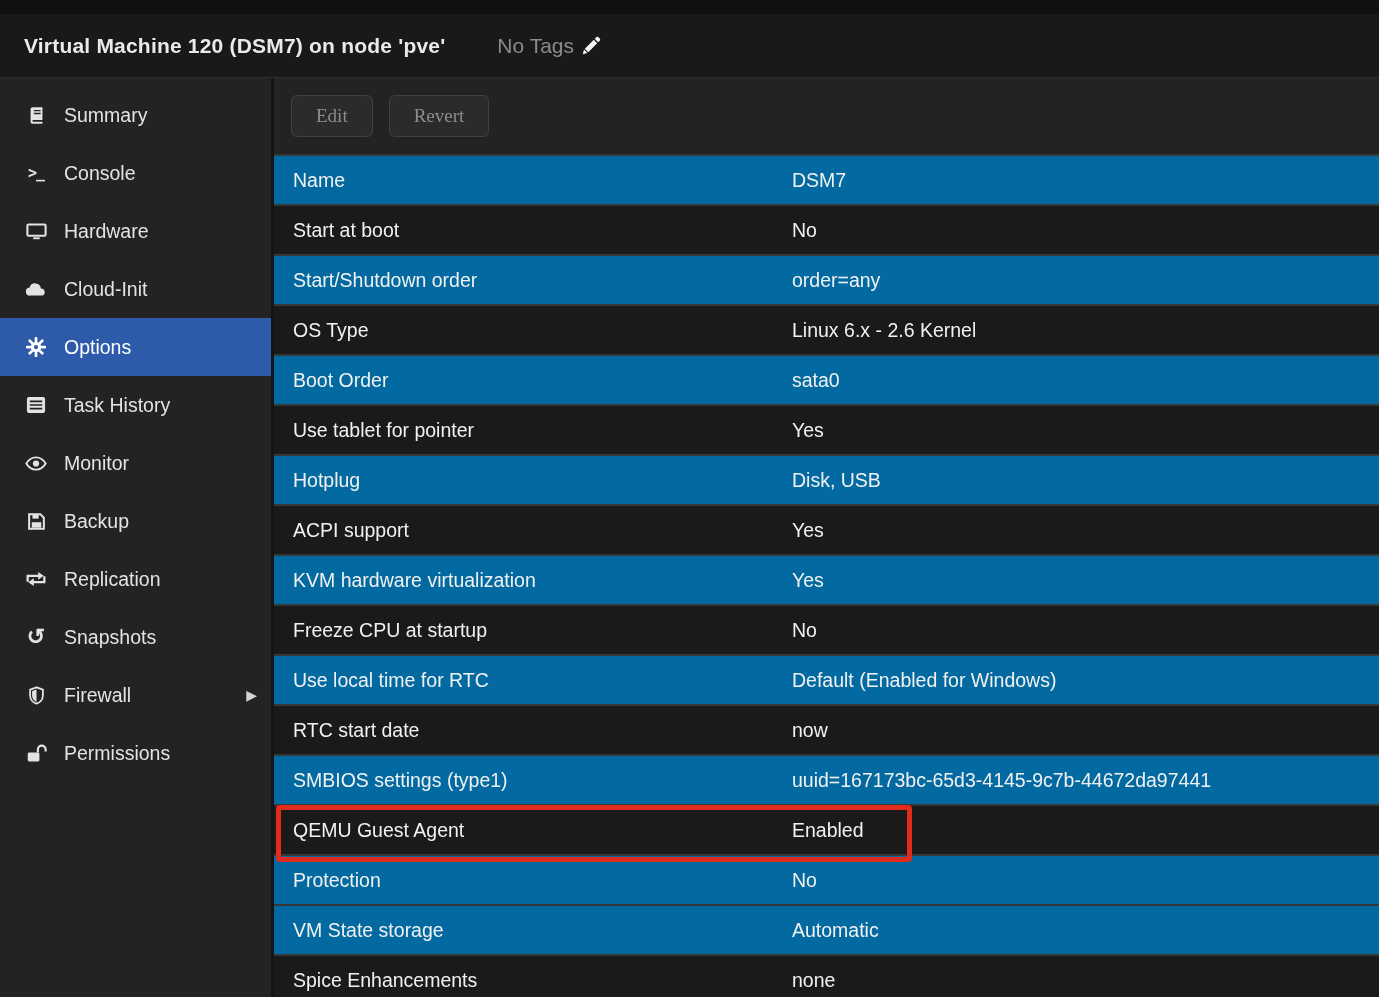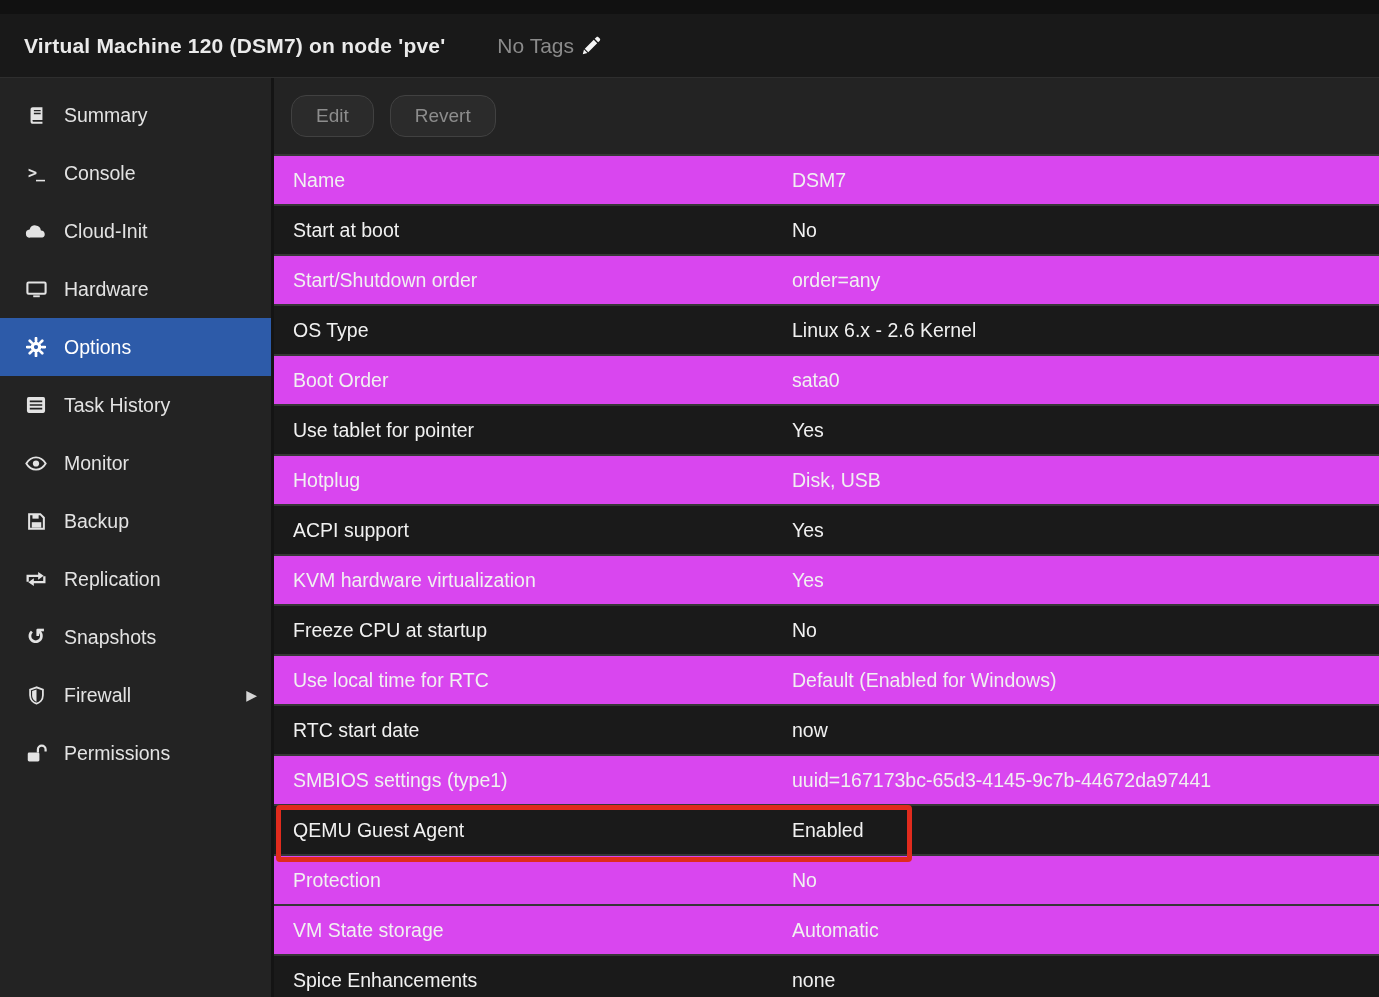--- a/index.html
+++ b/index.html
@@ -34,30 +34,30 @@
   .icon-box { width:28px; flex:none; display:flex; justify-content:center; align-items:center; }
   .icon-box svg { display:block; }
   .side-label { margin-left:14px; white-space:nowrap; }
   .caret { margin-left:auto; font-size:14px; color:#d5d5d5; }
   .term-glyph { font-family:"DejaVu Sans Mono", monospace; font-weight:700; font-size:15px; letter-spacing:-1px; }
   .uni-glyph { font-size:22px; line-height:1; }
   
   .content { flex:1; display:flex; flex-direction:column; background:#232323; min-width:0; }
   .toolbar { height:76px; flex:none; display:flex; align-items:center; gap:16px; padding-left:17px; }
   .btn {
-    background:#2b2b2b; border:1px solid #414141; border-radius:15px;
+    background:#2b2b2b; border:1px solid #414141; border-radius:6px;
     color:#8d8d8d; font-size:19px; padding:9px 24px; cursor:default;
-    font-family:Liberation Sans, sans-serif;
+    font-family:Liberation Serif, serif;
   }
   .tbl { border-bottom:2px solid #373737; }
   .row {
     height:50px; display:flex; align-items:center; padding-left:19px;
     border-top:2px solid #373737; font-size:19.5px; color:#f1f1f1; cursor:pointer;
   }
-  .row.light { background:#d946ef; }
+  .row.light { background:#0369a1; }
   .row.dark  { background:#1a1a1a; }
   .row .lbl { width:499px; flex:none; white-space:nowrap; }
   .row .val { white-space:nowrap; }
   
   .highlight-box {
     position:absolute; left:276px; top:791px; width:636px; height:57px;
     border:5px solid var(--red,#e02b1d); border-radius:4px; pointer-events:none;
   }
 </style>
 </head>
@@ -88,34 +88,34 @@
           <span class="side-label">Summary</span>
         </div>
         <div class="side-item">
           <span class="icon-box">
             <span class="term-glyph">&gt;_</span>
           </span>
           <span class="side-label">Console</span>
         </div>
         <div class="side-item">
           <span class="icon-box">
-            <svg width="22" height="15" viewBox="0 0 18 12">
-              <path fill="currentColor" d="M14.2 11H4.3A3.3 3.3 0 0 1 3.8 4.4 4.7 4.7 0 0 1 13 5.2a3 3 0 0 1 1.2 5.8z"></path>
-            </svg>
-          </span>
-          <span class="side-label">Cloud-Init</span>
-        </div>
-        <div class="side-item">
-          <span class="icon-box">
             <svg width="21" height="19" viewBox="0 0 18 16">
               <rect x="1.2" y="2" width="15.6" height="9.6" rx="1" fill="none" stroke="currentColor" stroke-width="1.8"></rect>
               <rect x="6.2" y="13" width="5.6" height="1.6" fill="currentColor"></rect>
             </svg>
           </span>
           <span class="side-label">Hardware</span>
+        </div>
+        <div class="side-item">
+          <span class="icon-box">
+            <svg width="22" height="15" viewBox="0 0 18 12">
+              <path fill="currentColor" d="M14.2 11H4.3A3.3 3.3 0 0 1 3.8 4.4 4.7 4.7 0 0 1 13 5.2a3 3 0 0 1 1.2 5.8z"></path>
+            </svg>
+          </span>
+          <span class="side-label">Cloud-Init</span>
         </div>
         <div class="side-item selected">
           <span class="icon-box">
             <svg width="20" height="20" viewBox="0 0 16 16">
               <circle cx="8" cy="8" r="3" fill="none" stroke="currentColor" stroke-width="2.6"></circle>
               <g stroke="currentColor" stroke-width="2.2" stroke-linecap="round">
                 <path d="M8 .9v2.2M8 12.9v2.2M.9 8h2.2M12.9 8h2.2M3 3l1.5 1.5M11.5 11.5 13 13M13 3l-1.5 1.5M4.5 11.5 3 13"></path>
               </g>
             </svg>
           </span>

